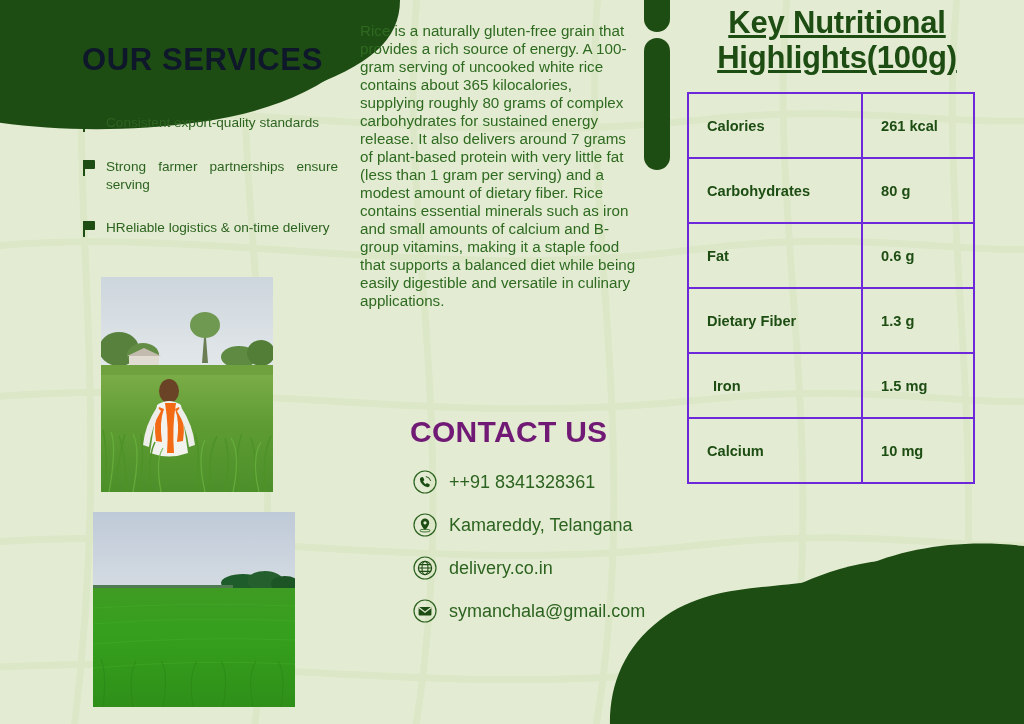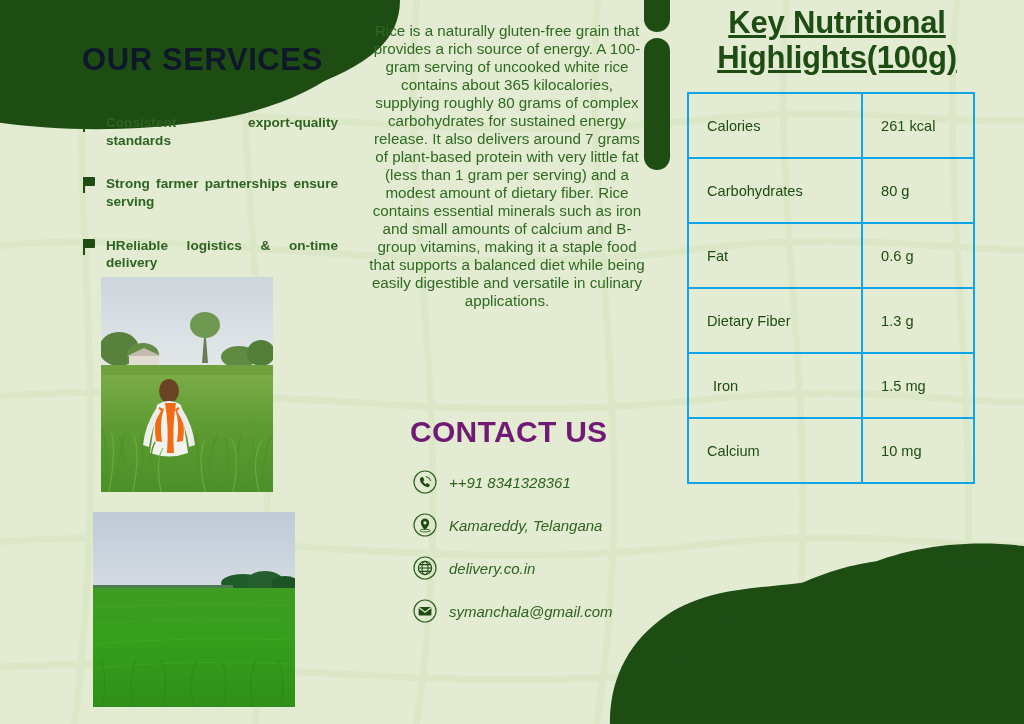--- a/index.html
+++ b/index.html
@@ -24,62 +24,62 @@
     position:absolute; left:82px; top:42px;
     font-size:31px; font-weight:bold; color:#0f172a;
     letter-spacing:0.6px;
   }
 
   .services-list { position:absolute; left:82px; top:114px; width:262px; }
   .service-item { display:flex; align-items:flex-start; margin-bottom:26px; }
   .bullet-flag { width:13px; height:16px; margin-right:11px; flex:0 0 auto; margin-top:2px; }
   .service-text {
     font-size:13.6px; color:#2d6320; line-height:1.30;
-    text-align:justify; width:232px; font-weight:700;
+    text-align:justify; width:232px; font-weight:400;
   }
 
   .photo { position:absolute; overflow:hidden; }
   .photo-farmer { left:101px; top:277px; width:172px; height:215px; }
   .photo-field  { left:93px;  top:512px; width:202px; height:195px; }
 
   
   .mid-col { position:absolute; left:360px; top:0; width:290px; height:724px; z-index:3; }
   .body-paragraph {
-    position:absolute; left:9px; top:22px; width:276px;
+    position:absolute; left:0; top:22px; width:276px;
     font-size:15.2px; line-height:1.185; color:#2f6a21;
-    text-align:center; font-weight:400;
+    font-weight:400;
   }
   .contact-title {
     position:absolute; left:50px; top:415px;
     font-size:30px; font-weight:bold; color:#701a75; letter-spacing:0.3px;
   }
   .contact-list { position:absolute; left:53px; top:470px; }
   .contact-row { display:flex; align-items:center; margin-bottom:19px; }
   .contact-icon { width:24px; height:24px; margin-right:12px; flex:0 0 auto; }
-  .contact-text { font-size:15px; color:#2d6320; font-weight:500;font-style:italic; }
+  .contact-text { font-size:18px; color:#2d6320; font-weight:500; }
 
   
   .divider-bar { position:absolute; background:#1d4d13; z-index:2; }
   .divider-top   { left:644px; top:-18px; width:26px; height:50px;  border-radius:13px; }
   .divider-main  { left:644px; top:38px;  width:26px; height:132px; border-radius:13px; }
 
   
   .right-col { position:absolute; left:650px; top:0; width:374px; height:724px; z-index:3; }
   .nutri-title {
     position:absolute; left:0; top:6px; width:374px;
     text-align:center; font-size:31px; font-weight:bold;
     color:#1d4d13; line-height:1.12; letter-spacing:-0.2px;text-decoration:underline;
   }
   .nutri-table {
     position:absolute; left:37px; top:92px;
     width:288px; border-collapse:collapse;
   }
   .nutri-table td {
-    border:2px solid #0ea5e9; height:65px;
-    font-size:14.6px; font-weight:normal; color:#1d4d13;
+    border:2px solid #6d28d9; height:65px;
+    font-size:14.6px; font-weight:bold; color:#1d4d13;
     padding-left:18px; vertical-align:middle;
   }
   .nutri-table td.col-label { width:175px; }
   .nutri-table td.col-value { width:113px; }
   .nutri-table td.indent { padding-left:24px; }
 </style>
 </head>
 <body>
 
 <div id="brochure">

